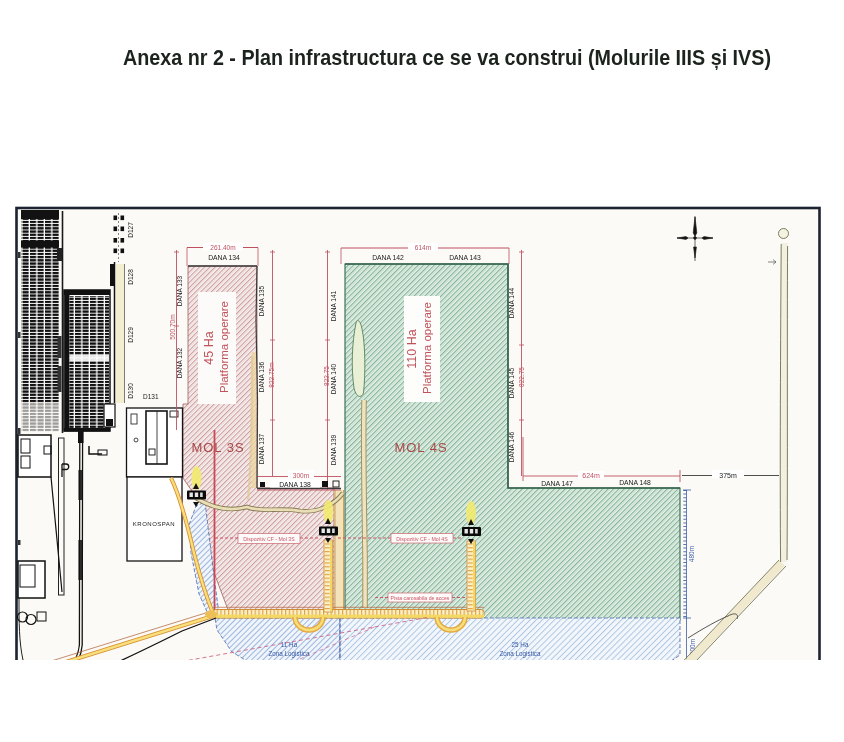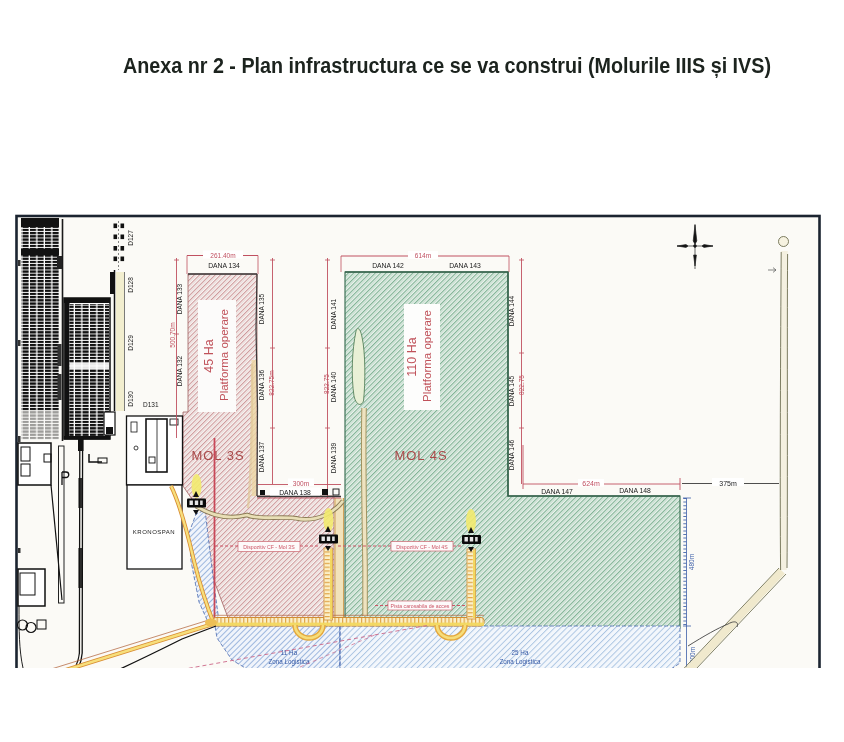--- a/index.html
+++ b/index.html
@@ -1,16 +1,16 @@
 <!DOCTYPE html>
 <html><head>
 <meta charset="utf-8">
 <style>
 html,body{margin:0;padding:0;background:#ffffff;}
-.page{width:844px;height:660px;position:relative;background:#22c55e;font-family:"Liberation Sans",sans-serif;overflow:hidden;margin-top:8px;}
+.page{width:844px;height:660px;position:relative;background:#22c55e;font-family:"Liberation Sans",sans-serif;overflow:hidden;}
 svg{display:block;filter:blur(0.22px);}
 </style>
 </head>
 <body>
 <div class="page">
 <svg width="844" height="742" viewBox="0 0 844 742">
 <defs>
 <pattern id="trk" width="7.5" height="3.2" patternUnits="userSpaceOnUse">
           <rect width="7.5" height="3.2" fill="#ffffff"></rect>
           <rect width="6.2" height="2.3" fill="#101010"></rect>

